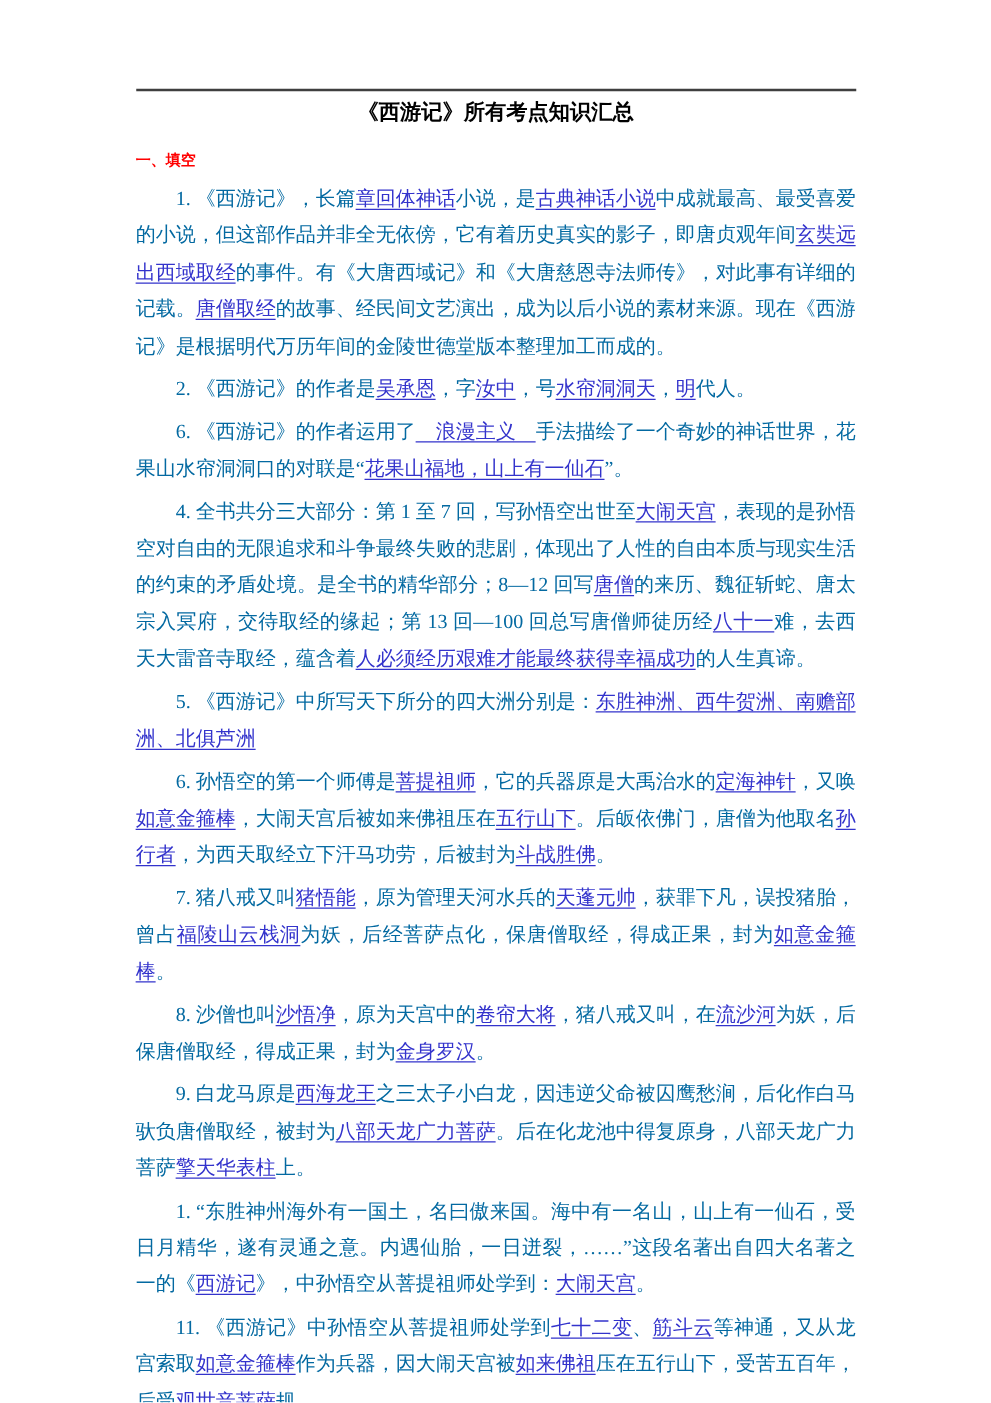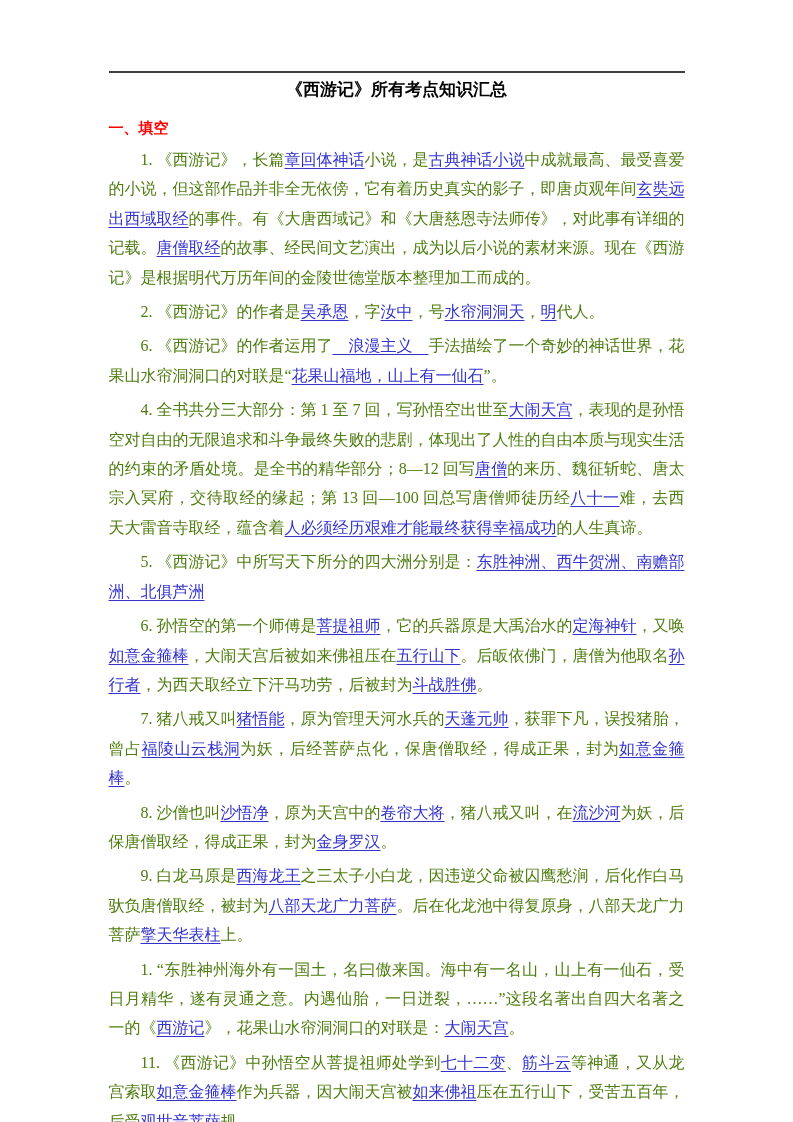--- a/index.html
+++ b/index.html
@@ -27,38 +27,38 @@
   .doc-title {
     margin: 5px 0 0 0;
     text-align: center;
     font-size: 17px;
     font-weight: bold;
     line-height: 24px;
     color: #000000;
   }
   .section-header {
     margin: 14px 0 0 0;
-    font-size: 15px;
+    font-size: 12px;
     font-weight: bold;
     line-height: 24px;
     color: var(--header-red, #ff0000);
   }
   .paragraphs {
     margin-top: 4px;
   }
   .para {
     margin: 5px 0 0 0;
     text-indent: 2em;
     text-align: justify;
     font-size: 16px;
     line-height: 29.4px;
     word-break: break-all;
   }
   .plain {
-    color: #4d7c0f;
+    color: #0369a1;
   }
   .answer {
     color: var(--answer-blue, #3333cc);
     text-decoration: underline;
     text-underline-offset: 3px;
   }
 </style>
 </head>
 <body>
 
@@ -69,16 +69,16 @@
   <div class="paragraphs" id="paras">
       <p class="para"><span class="plain">1. 《西游记》，长篇</span><span class="answer">章回体神话</span><span class="plain">小说，是</span><span class="answer">古典神话小说</span><span class="plain">中成就最高、最受喜爱的小说，但这部作品并非全无依傍，它有着历史真实的影子，即唐贞观年间</span><span class="answer">玄奘远出西域取经</span><span class="plain">的事件。有《大唐西域记》和《大唐慈恩寺法师传》，对此事有详细的记载。</span><span class="answer">唐僧取经</span><span class="plain">的故事、经民间文艺演出，成为以后小说的素材来源。现在《西游记》是根据明代万历年间的金陵世德堂版本整理加工而成的。</span></p>
       <p class="para"><span class="plain">2. 《西游记》的作者是</span><span class="answer">吴承恩</span><span class="plain">，字</span><span class="answer">汝中</span><span class="plain">，号</span><span class="answer">水帘洞洞天</span><span class="plain">，</span><span class="answer">明</span><span class="plain">代人。</span></p>
       <p class="para"><span class="plain">6. 《西游记》的作者运用了</span><span class="answer">　浪漫主义　</span><span class="plain">手法描绘了一个奇妙的神话世界，花果山水帘洞洞口的对联是“</span><span class="answer">花果山福地，山上有一仙石</span><span class="plain">”。</span></p>
       <p class="para"><span class="plain">4. 全书共分三大部分：第 1 至 7 回，写孙悟空出世至</span><span class="answer">大闹天宫</span><span class="plain">，表现的是孙悟空对自由的无限追求和斗争最终失败的悲剧，体现出了人性的自由本质与现实生活的约束的矛盾处境。是全书的精华部分；8—12 回写</span><span class="answer">唐僧</span><span class="plain">的来历、魏征斩蛇、唐太宗入冥府，交待取经的缘起；第 13 回—100 回总写唐僧师徒历经</span><span class="answer">八十一</span><span class="plain">难，去西天大雷音寺取经，蕴含着</span><span class="answer">人必须经历艰难才能最终获得幸福成功</span><span class="plain">的人生真谛。</span></p>
       <p class="para"><span class="plain">5. 《西游记》中所写天下所分的四大洲分别是：</span><span class="answer">东胜神洲、西牛贺洲、南赡部洲、北俱芦洲</span></p>
       <p class="para"><span class="plain">6. 孙悟空的第一个师傅是</span><span class="answer">菩提祖师</span><span class="plain">，它的兵器原是大禹治水的</span><span class="answer">定海神针</span><span class="plain">，又唤</span><span class="answer">如意金箍棒</span><span class="plain">，大闹天宫后被如来佛祖压在</span><span class="answer">五行山下</span><span class="plain">。后皈依佛门，唐僧为他取名</span><span class="answer">孙行者</span><span class="plain">，为西天取经立下汗马功劳，后被封为</span><span class="answer">斗战胜佛</span><span class="plain">。</span></p>
       <p class="para"><span class="plain">7. 猪八戒又叫</span><span class="answer">猪悟能</span><span class="plain">，原为管理天河水兵的</span><span class="answer">天蓬元帅</span><span class="plain">，获罪下凡，误投猪胎，曾占</span><span class="answer">福陵山云栈洞</span><span class="plain">为妖，后经菩萨点化，保唐僧取经，得成正果，封为</span><span class="answer">如意金箍棒</span><span class="plain">。</span></p>
       <p class="para"><span class="plain">8. 沙僧也叫</span><span class="answer">沙悟净</span><span class="plain">，原为天宫中的</span><span class="answer">卷帘大将</span><span class="plain">，猪八戒又叫，在</span><span class="answer">流沙河</span><span class="plain">为妖，后保唐僧取经，得成正果，封为</span><span class="answer">金身罗汉</span><span class="plain">。</span></p>
       <p class="para"><span class="plain">9. 白龙马原是</span><span class="answer">西海龙王</span><span class="plain">之三太子小白龙，因违逆父命被囚鹰愁涧，后化作白马驮负唐僧取经，被封为</span><span class="answer">八部天龙广力菩萨</span><span class="plain">。后在化龙池中得复原身，八部天龙广力菩萨</span><span class="answer">擎天华表柱</span><span class="plain">上。</span></p>
-      <p class="para"><span class="plain">1. “东胜神州海外有一国土，名曰傲来国。海中有一名山，山上有一仙石，受日月精华，遂有灵通之意。内遇仙胎，一日迸裂，……”这段名著出自四大名著之一的《</span><span class="answer">西游记</span><span class="plain">》，花果山水帘洞洞口的对联是：</span><span class="answer">大闹天宫</span><span class="plain">。</span></p>
+      <p class="para"><span class="plain">1. “东胜神州海外有一国土，名曰傲来国。海中有一名山，山上有一仙石，受日月精华，遂有灵通之意。内遇仙胎，一日迸裂，……”这段名著出自四大名著之一的《</span><span class="answer">西游记</span><span class="plain">》，中孙悟空从菩提祖师处学到：</span><span class="answer">大闹天宫</span><span class="plain">。</span></p>
       <p class="para"><span class="plain">11. 《西游记》中孙悟空从菩提祖师处学到</span><span class="answer">七十二变</span><span class="plain">、</span><span class="answer">筋斗云</span><span class="plain">等神通，又从龙宫索取</span><span class="answer">如意金箍棒</span><span class="plain">作为兵器，因大闹天宫被</span><span class="answer">如来佛祖</span><span class="plain">压在五行山下，受苦五百年，后受</span><span class="answer">观世音菩萨</span><span class="plain">规</span></p>
     </div>
 </div>
 
 </body></html>

